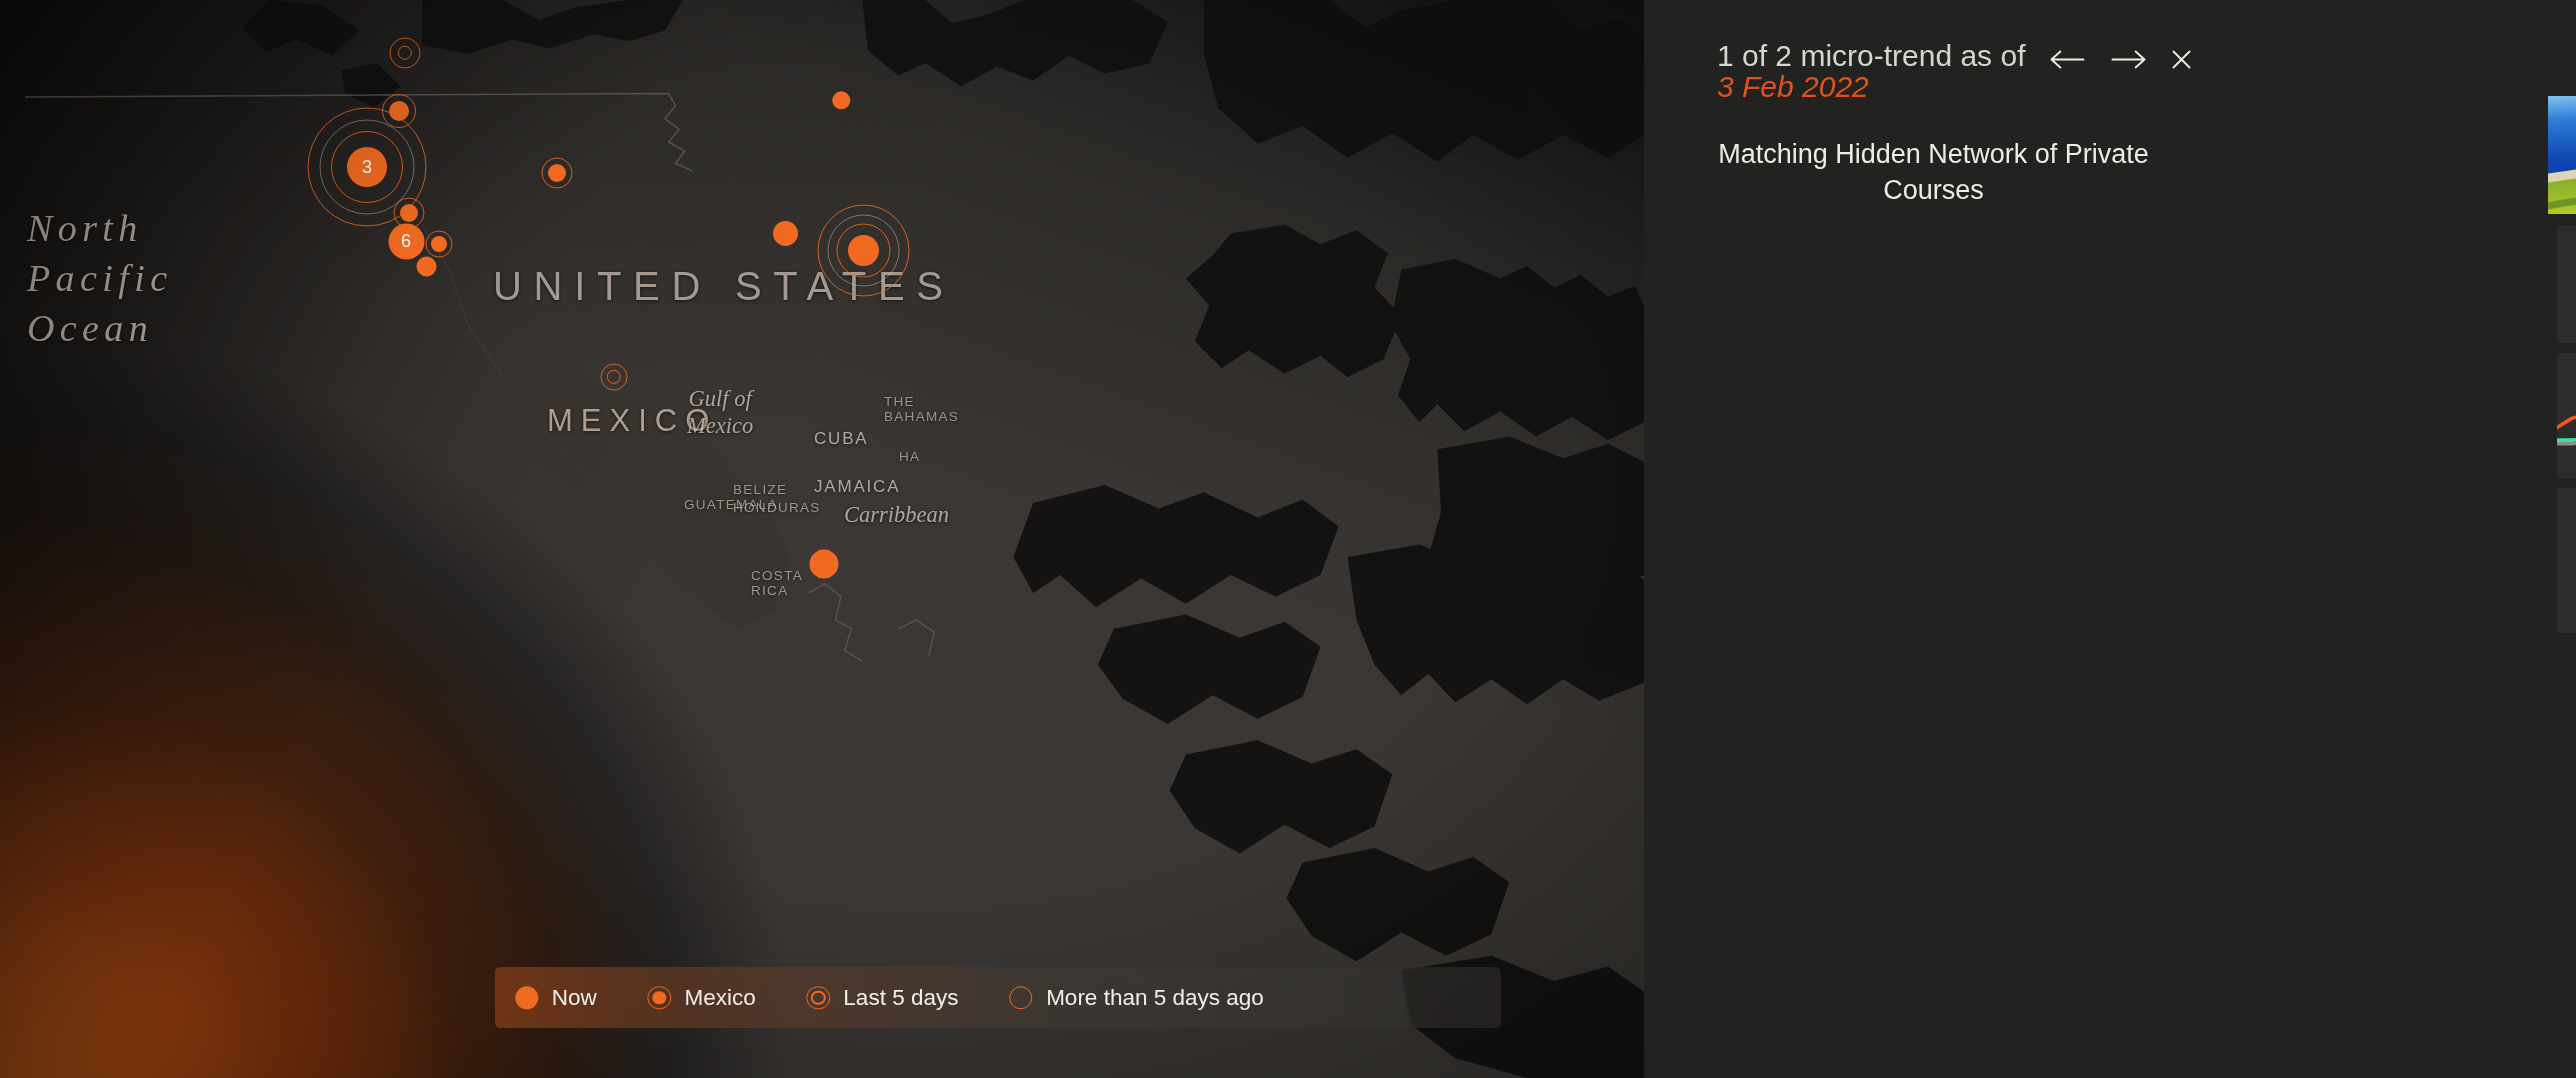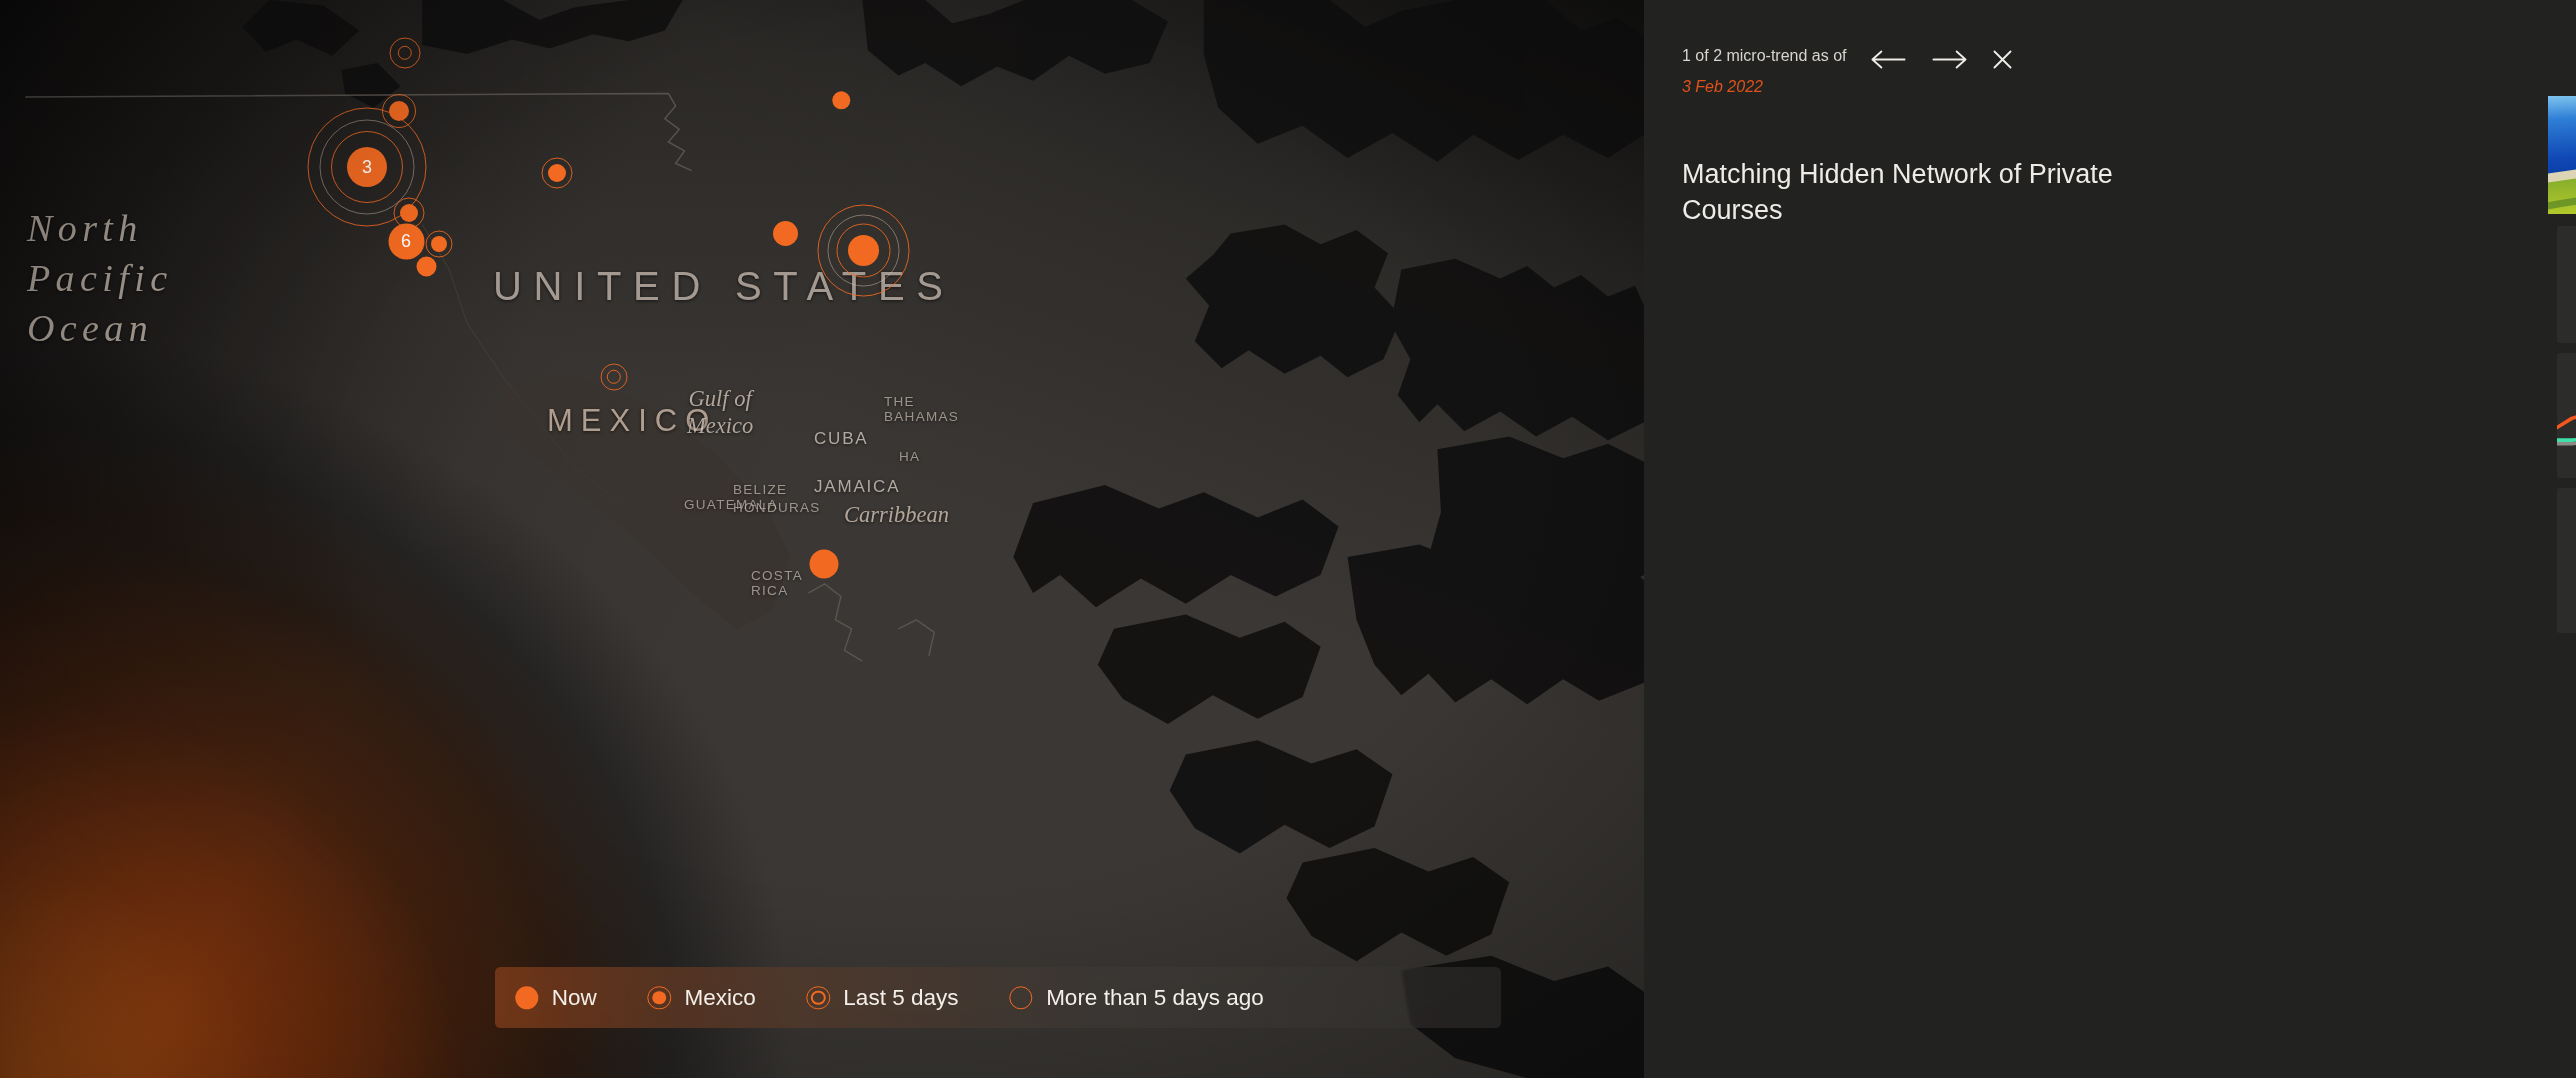--- a/index.html
+++ b/index.html
@@ -60,26 +60,26 @@
   .lg-item .lbl{ color:#f3efe9; font-size:22.5px; white-space:nowrap; }
   .ic{ position:relative; width:27px; height:27px; flex:0 0 27px; }
   .ic i{ position:absolute; left:50%; top:50%; transform:translate(-50%,-50%);
          border-radius:50%; display:block; }
 
   
   #side{ position:absolute; left:1644px; top:0; width:932px; height:1078px;
          background:#222221; }
   .head{ padding:40px 0 0 38px; }
   .head-row{ display:flex; align-items:flex-start; }
-  .hmeta{ font-size:16px; line-height:31px; color:#d8d4cf; max-width:431px; }
+  .hmeta{ font-size:30px; line-height:31px; color:#d8d4cf; max-width:431px;margin-left:35px; }
   .hmeta .date{ color:#e0521a; display:block;font-style:italic; }
   .navicons{ display:flex; align-items:center; gap:20px; margin-left:21.6px; margin-top:7.2px; }
   .navicons svg{ display:block; }
-  .htitle{ margin-top:54px; font-size:27px; line-height:36px; color:#efece8;
-           max-width:503px; }
+  .htitle{ margin-top:34px; font-size:27px; line-height:36px; color:#efece8;
+           max-width:503px;text-align:center; }
 
   .thumb{ position:absolute; left:904px; top:96px; width:514px; height:118px; }
   #thumbsvg{ display:block; width:100%; height:100%; }
 
   .cards{ position:absolute; left:913px; top:226px; width:474px; }
   .card{ background:#2c2c2b; border-radius:2.7px; }
   .row2{ display:flex; gap:10px; }
   .donutcard{ width:232px; height:117px; display:flex; align-items:center;
               justify-content:center; }
 

